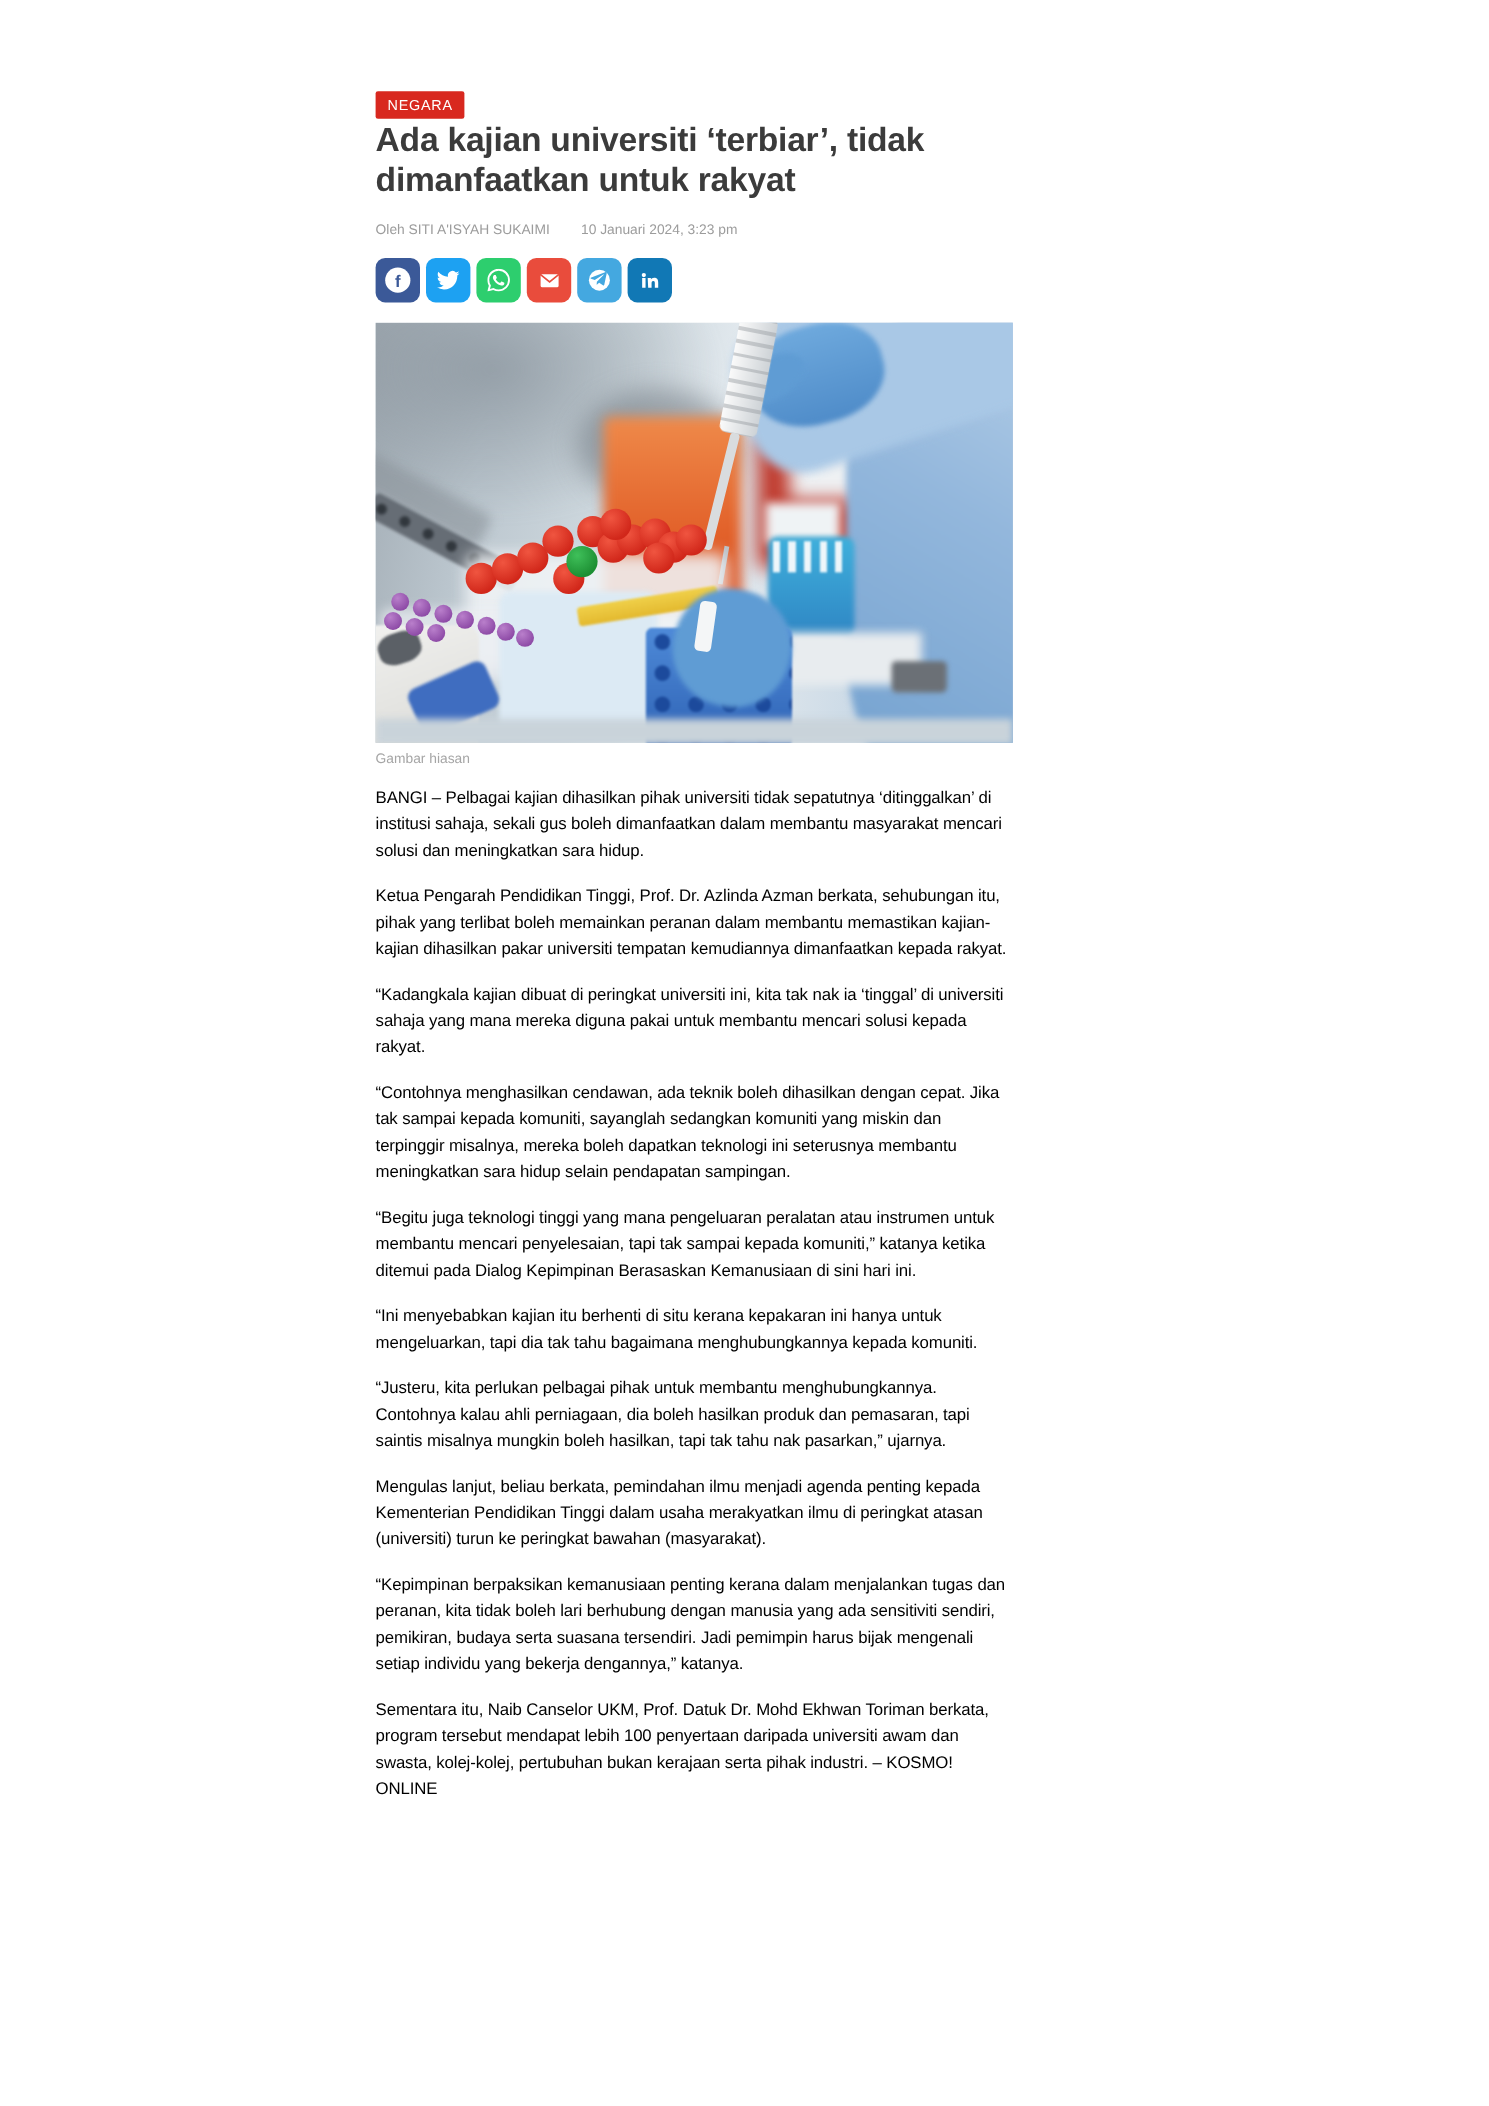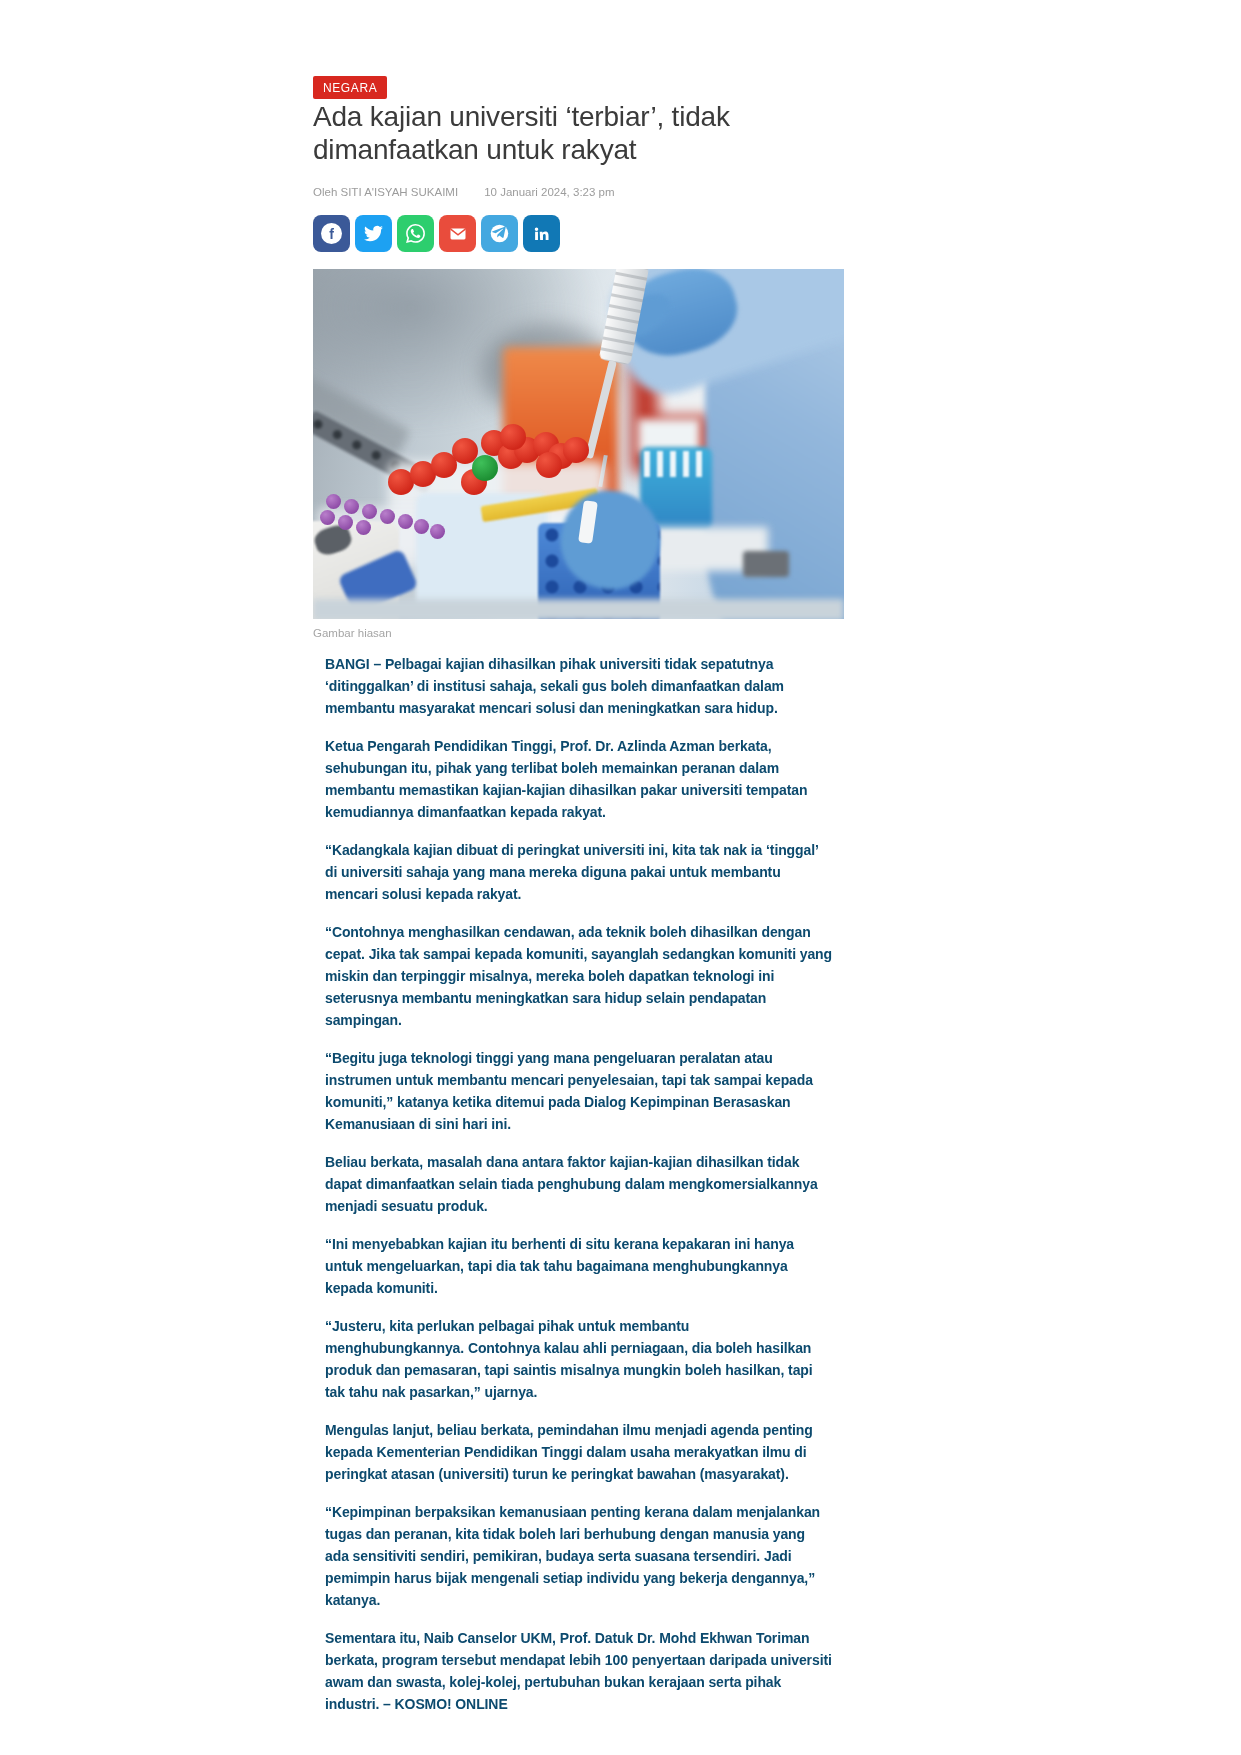--- a/index.html
+++ b/index.html
@@ -4,21 +4,21 @@
 <style>
   * { margin:0; padding:0; box-sizing:border-box; }
   html,body { background:#ffffff; }
   body { width:1241px; height:1755px; position:relative; font-family:"Liberation Sans", sans-serif; overflow:hidden; }
   .page { position:absolute; inset:0; background:#fff; }
   .col { position:absolute; left:313px; top:0; width:531px; }
 
   .badge { position:absolute; top:76px; left:0; display:inline-block; background:#d8281f; color:#fff;
            font-size:12px; font-weight:500; letter-spacing:.6px; padding:5px 10px 4px; border-radius:2px; }
   .headline { position:absolute; top:100px; left:0; width:531px; color:#3b3b3b; font-size:28px;
-              line-height:33px; font-weight:400; letter-spacing:-.2px; }
+              line-height:33px; font-weight:700; letter-spacing:-.2px; }
   .byline { position:absolute; top:186px; left:0; width:531px; color:#9c9c9c; font-size:11.5px; }
   .byline .sep { display:inline-block; width:26px; }
 
   .share-row { position:absolute; top:215px; left:0; display:flex; gap:5px; }
   .share-btn { width:37px; height:37px; border:none; border-radius:8px; display:flex; align-items:center;
                justify-content:center; cursor:pointer; padding:0; }
   .share-btn svg { display:block; }
   .disc { width:21px; height:21px; background:#fff; border-radius:50%; display:flex; align-items:center;
           justify-content:center; font-weight:700; font-size:14px; color:var(--c,#333); line-height:1; }
 
@@ -59,21 +59,21 @@
   .sc-machine-blue { left:30px; top:292px; width:70px; height:42px; background:#3f6dc0; transform:rotate(-24deg); border-radius:8px; filter:blur(1.5px); }
   .sc-machine-knob { left:2px; top:258px; width:36px; height:26px; background:#5b6066; border-radius:40%; transform:rotate(-18deg); filter:blur(1px); }
   .sc-bench { left:0; top:330px; width:531px; height:22px; background:#c9d3da; filter:blur(3px); }
   .cap { border-radius:50%; width:26px; height:26px; background:radial-gradient(circle at 35% 30%, #f05540, #d1271a 72%); filter:blur(.4px); }
   .cap.green { background:radial-gradient(circle at 35% 30%, #3fc05a, #1d8f33 72%); }
   .pcap { border-radius:50%; width:15px; height:15px; background:radial-gradient(circle at 35% 30%, #b97fcb, #8d4aa6 75%); filter:blur(.4px); }
 
   .caption { position:absolute; top:627px; left:0; color:#a5a5a5; font-size:11.5px; }
 
   .article { position:absolute; top:653px; left:0; width:531px; }
-  .article p { color:#0c4a6e; font-size:14px; line-height:22px; margin:0 12px 16px; letter-spacing:-.1px;font-weight:bold; }
+  .article p { color:#000000; font-size:14px; line-height:22px; margin:0 0 16px; letter-spacing:-.1px; }
 </style>
 </head>
 <body>
 
 <div class="page">
   <div class="col">
 
     <a class="badge" style="background: rgb(216, 40, 31);">NEGARA</a>
 
     <h1 class="headline">Ada kajian universiti ‘terbiar’, tidak dimanfaatkan untuk rakyat</h1>
@@ -174,21 +174,20 @@
     </figure>
 
     <div class="caption">Gambar hiasan</div>
 
     <div class="article">
       <p>BANGI – Pelbagai kajian dihasilkan pihak universiti tidak sepatutnya ‘ditinggalkan’ di institusi sahaja, sekali gus boleh dimanfaatkan dalam membantu masyarakat mencari solusi dan meningkatkan sara hidup.</p>
       <p>Ketua Pengarah Pendidikan Tinggi, Prof. Dr. Azlinda Azman berkata, sehubungan itu, pihak yang terlibat boleh memainkan peranan dalam membantu memastikan kajian-kajian dihasilkan pakar universiti tempatan kemudiannya dimanfaatkan kepada rakyat.</p>
       <p>“Kadangkala kajian dibuat di peringkat universiti ini, kita tak nak ia ‘tinggal’ di universiti sahaja yang mana mereka diguna pakai untuk membantu mencari solusi kepada rakyat.</p>
       <p>“Contohnya menghasilkan cendawan, ada teknik boleh dihasilkan dengan cepat. Jika tak sampai kepada komuniti, sayanglah sedangkan komuniti yang miskin dan terpinggir misalnya, mereka boleh dapatkan teknologi ini seterusnya membantu meningkatkan sara hidup selain pendapatan sampingan.</p>
       <p>“Begitu juga teknologi tinggi yang mana pengeluaran peralatan atau instrumen untuk membantu mencari penyelesaian, tapi tak sampai kepada komuniti,” katanya ketika ditemui pada Dialog Kepimpinan Berasaskan Kemanusiaan di sini hari ini.</p>
-      <p>Beliau berkata, masalah dana antara faktor kajian-kajian dihasilkan tidak dapat dimanfaatkan selain tiada penghubung dalam mengkomersialkannya menjadi sesuatu produk.</p>
       <p>“Ini menyebabkan kajian itu berhenti di situ kerana kepakaran ini hanya untuk mengeluarkan, tapi dia tak tahu bagaimana menghubungkannya kepada komuniti.</p>
       <p>“Justeru, kita perlukan pelbagai pihak untuk membantu menghubungkannya. Contohnya kalau ahli perniagaan, dia boleh hasilkan produk dan pemasaran, tapi saintis misalnya mungkin boleh hasilkan, tapi tak tahu nak pasarkan,” ujarnya.</p>
       <p>Mengulas lanjut, beliau berkata, pemindahan ilmu menjadi agenda penting kepada Kementerian Pendidikan Tinggi dalam usaha merakyatkan ilmu di peringkat atasan (universiti) turun ke peringkat bawahan (masyarakat).</p>
       <p>“Kepimpinan berpaksikan kemanusiaan penting kerana dalam menjalankan tugas dan peranan, kita tidak boleh lari berhubung dengan manusia yang ada sensitiviti sendiri, pemikiran, budaya serta suasana tersendiri. Jadi pemimpin harus bijak mengenali setiap individu yang bekerja dengannya,” katanya.</p>
       <p>Sementara itu, Naib Canselor UKM, Prof. Datuk Dr. Mohd Ekhwan Toriman berkata, program tersebut mendapat lebih 100 penyertaan daripada universiti awam dan swasta, kolej-kolej, pertubuhan bukan kerajaan serta pihak industri. – KOSMO! ONLINE</p>
     </div>
 
   </div>
 </div>
 

